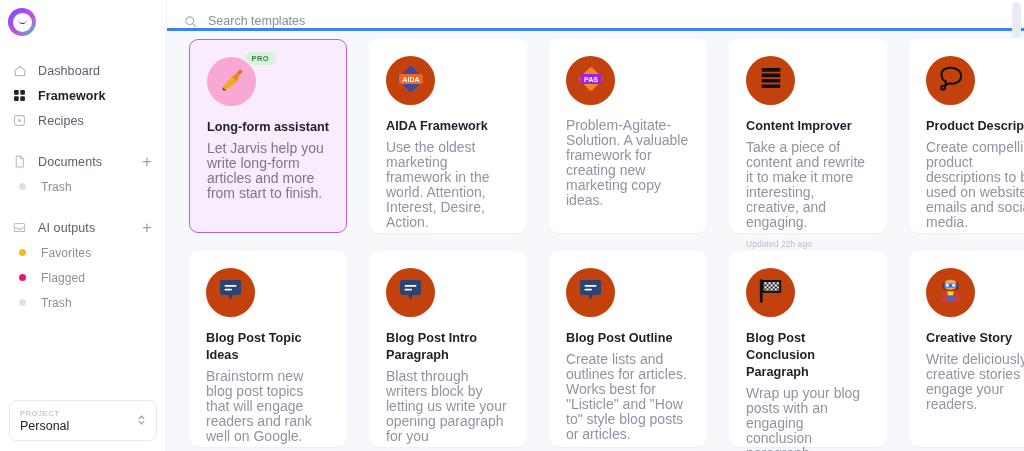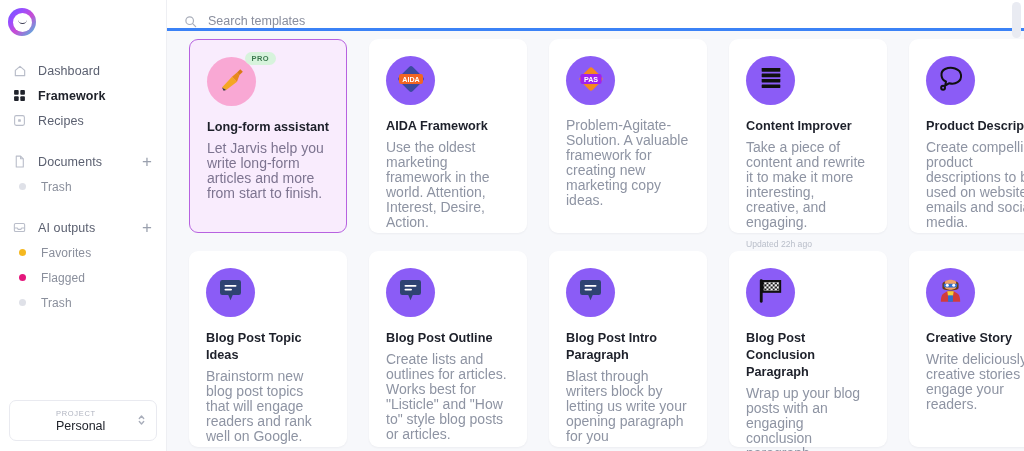--- a/index.html
+++ b/index.html
@@ -77,21 +77,21 @@
     position: absolute;
     left: 9px; bottom: 10px;
     width: 148px; height: 41px;
     border: 1px solid #e9eaf0;
     border-radius: 7px;
     background: #fff;
     display: flex; align-items: center;
     padding: 0 10px;
     cursor: pointer;
   }
-  .project-box .txt { flex: 1; margin-left: 36px; }
+  .project-box .txt { flex: 1; }
   .project-label {
     font-size: 7.5px; letter-spacing: 0.7px;
     color: #b0b4c0; text-transform: uppercase;
     line-height: 11px;
   }
   .project-value {
     font-size: 12.5px; color: #21242c; font-weight: normal;
     line-height: 15px;
   }
   .project-box .chev {
@@ -150,21 +150,21 @@
 
   .card.featured {
     background: #f9ecfd;
     border: 1.6px solid #b762e0;
     box-shadow: none;
   }
 
   .icon-badge {
     width: 49px; height: 49px;
     border-radius: 50%;
-    background: #8b5cf6;
+    background: #c2410c;
     display: flex; align-items: center; justify-content: center;
     position: relative;
     margin-bottom: 13px;
   }
   .card.featured .icon-badge { background: #f9a8d4; }
   .pro-badge {
     position: absolute;
     top: -5px; right: -20px;
     background: #d7f3dc;
     color: #3e7a51;
@@ -435,36 +435,36 @@
         <div class="card">
           <div class="icon-badge">
             <span>
               <svg width="27" height="27" viewBox="0 0 36 36">
                 <path d="M4 7 A3 3 0 0 1 7 4 H29 A3 3 0 0 1 32 7 V21 A3 3 0 0 1 29 24 H21 L18 31 L15 24 H7 A3 3 0 0 1 4 21 Z" fill="#2e4372"></path>
                 <rect x="10" y="10.5" width="16" height="2.6" rx="1.3" fill="#ffffff"></rect>
                 <rect x="10" y="15.5" width="10" height="2.6" rx="1.3" fill="#ffffff"></rect>
               </svg>
             </span>
           </div>
-          <div class="card-title">Blog Post Outline</div>
-          <div class="card-desc">Create lists and outlines for articles. Works best for "Listicle" and "How to" style blog posts or articles.</div>
+          <div class="card-title">Blog Post Intro Paragraph</div>
+          <div class="card-desc">Blast through writers block by letting us write your opening paragraph for you</div>
         </div>
 
         <div class="card">
           <div class="icon-badge">
             <span>
               <svg width="27" height="27" viewBox="0 0 36 36">
                 <path d="M4 7 A3 3 0 0 1 7 4 H29 A3 3 0 0 1 32 7 V21 A3 3 0 0 1 29 24 H21 L18 31 L15 24 H7 A3 3 0 0 1 4 21 Z" fill="#2e4372"></path>
                 <rect x="10" y="10.5" width="16" height="2.6" rx="1.3" fill="#ffffff"></rect>
                 <rect x="10" y="15.5" width="10" height="2.6" rx="1.3" fill="#ffffff"></rect>
               </svg>
             </span>
           </div>
-          <div class="card-title">Blog Post Intro Paragraph</div>
-          <div class="card-desc">Blast through writers block by letting us write your opening paragraph for you</div>
+          <div class="card-title">Blog Post Outline</div>
+          <div class="card-desc">Create lists and outlines for articles. Works best for "Listicle" and "How to" style blog posts or articles.</div>
         </div>
 
         <div class="card">
           <div class="icon-badge">
             <span>
               <svg width="30" height="30" viewBox="0 0 36 36">
                 <defs>
                   <pattern id="chk" width="5" height="5" patternUnits="userSpaceOnUse">
                     <rect width="5" height="5" fill="#ffffff"></rect>
                     <rect width="2.5" height="2.5" fill="#1a1a1a"></rect>

